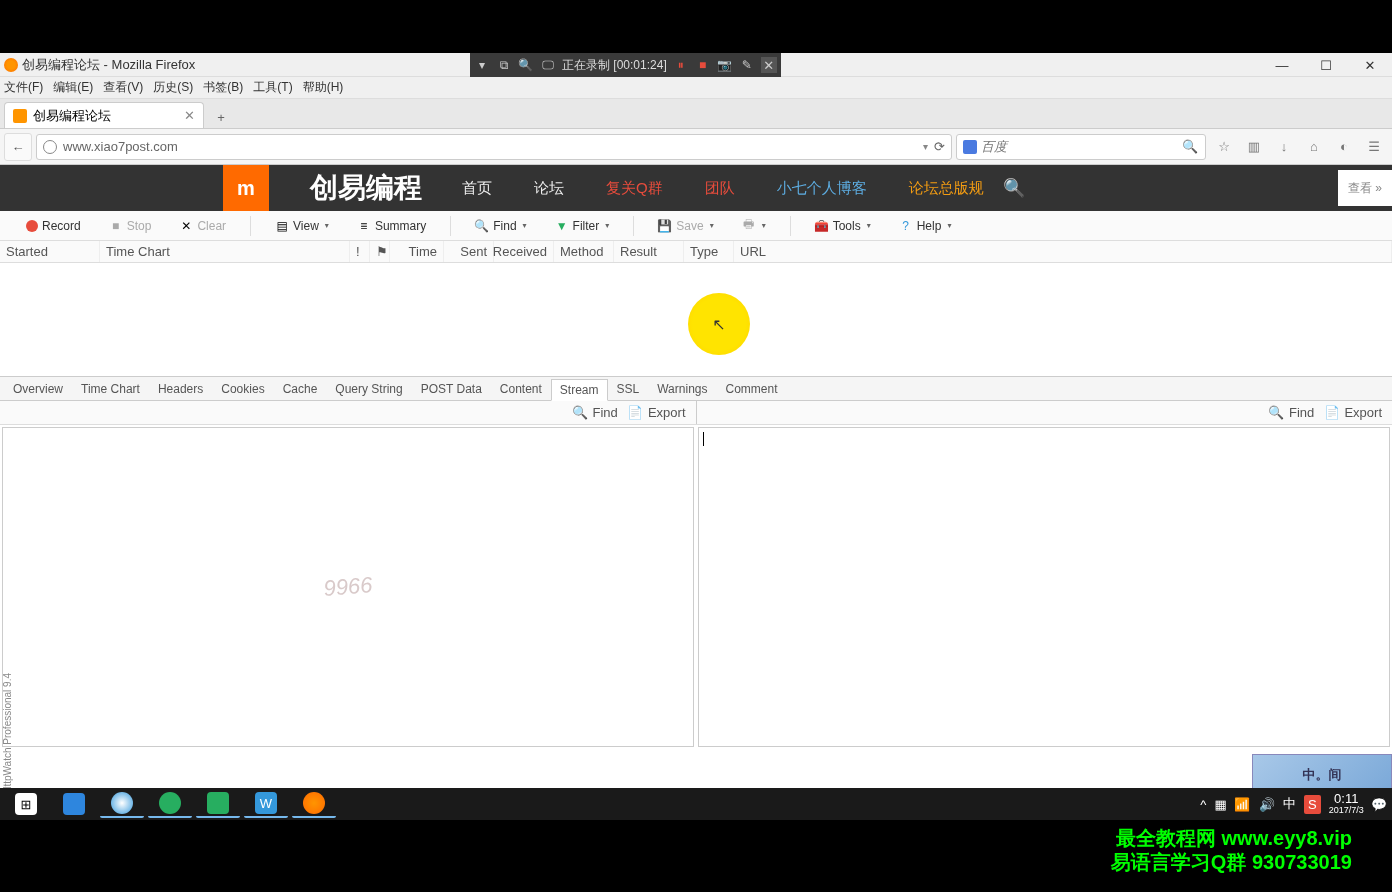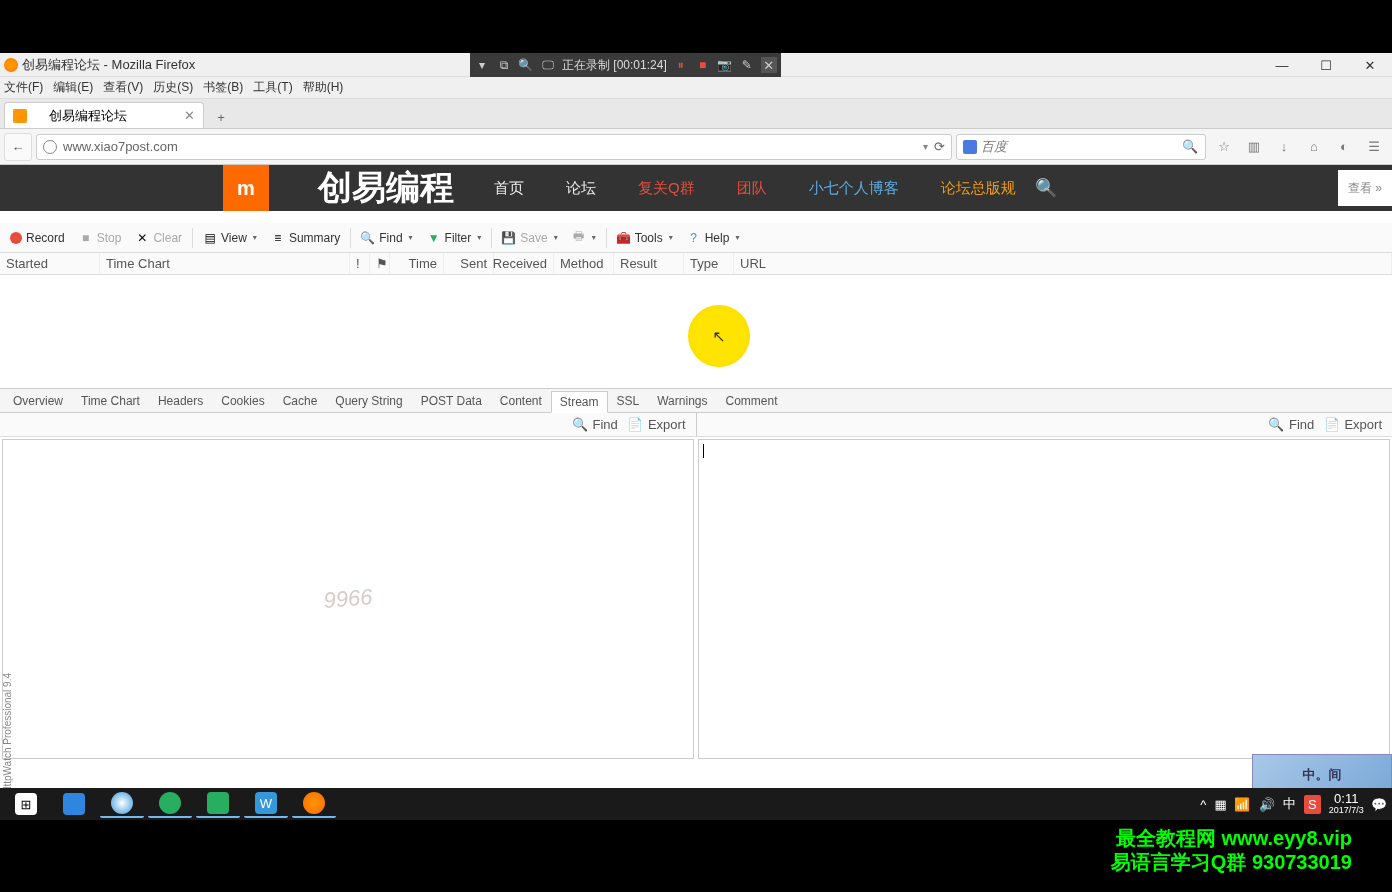--- a/index.html
+++ b/index.html
@@ -21,21 +21,21 @@
 .recorder .rec-label { color: #ddd; font-size: 12px; text-align: right; }
 .recorder .red { color: #e74c3c; }
 .recorder .close-rec { color: #ccc; background: #555; width: 16px; height: 16px; display: flex; align-items: center; justify-content: center; }
 
 
 .menubar { height: 22px; background: #f0f0f0; display: flex; padding: 0 4px; align-items: center; gap: 10px; border-bottom: 1px solid #ddd; }
 .menubar span { color: #333; font-size: 12px; cursor: pointer; }
 
 
 .tabstrip { height: 30px; background: #e8e8e8; display: flex; align-items: flex-end; padding: 0 4px; border-bottom: 1px solid #ccc; }
-.tab { background: #fff; height: 26px; min-width: 200px; display: flex; align-items: center; padding: 0 8px; border: 1px solid #ccc; border-bottom: none; border-radius: 4px 4px 0 0; gap: 22px; }
+.tab { background: #fff; height: 26px; min-width: 200px; display: flex; align-items: center; padding: 0 8px; border: 1px solid #ccc; border-bottom: none; border-radius: 4px 4px 0 0; gap: 6px; }
 .tab .fav { width: 14px; height: 14px; background: #ff9500; border-radius: 2px; }
 .tab .close-tab { margin-left: auto; color: #888; cursor: pointer; }
 .newtab { width: 26px; height: 22px; display: flex; align-items: center; justify-content: center; color: #666; cursor: pointer; margin-left: 4px; }
 
 
 .navbar { height: 36px; background: #f5f5f5; display: flex; align-items: center; padding: 0 4px; gap: 4px; border-bottom: 1px solid #ccc; }
 .nav-btn { width: 28px; height: 28px; display: flex; align-items: center; justify-content: center; color: #555; cursor: pointer; border: 1px solid #ddd; border-radius: 3px; background: #fafafa; }
 .urlbar { flex: 1; height: 26px; border: 1px solid #ccc; border-radius: 3px; background: #fff; display: flex; align-items: center; padding: 0 6px; gap: 6px; }
 .urlbar .globe { width: 14px; height: 14px; border: 1px solid #888; border-radius: 50%; }
 .urlbar .url { flex: 1; color: #666; font-size: 13px; }
@@ -45,32 +45,32 @@
 .searchbox .sico { width: 14px; height: 14px; background: #4a7ae0; border-radius: 2px; }
 .searchbox input { border: none; outline: none; flex: 1; color: #999; font-style: italic; }
 .searchbox .mag { color: #4a7ae0; }
 .tool-icons { display: flex; gap: 2px; }
 .tool-icons > div { width: 28px; height: 28px; display: flex; align-items: center; justify-content: center; color: #777; cursor: pointer; }
 
 
 .siteheader { height: 46px; background: #333; display: flex; align-items: center; position: relative; }
 .siteheader .logo { width: 128px; height: 46px; display: flex; align-items: center; justify-content: center; margin-left: 182px; }
 .siteheader .logo-sq { width: 46px; height: 46px; background: #ff6a00; display: flex; align-items: center; justify-content: center; color: #fff; font-weight: bold; font-size: 20px; }
-.siteheader .sitename { color: #fff; font-size: 34px; font-weight: bold; margin-left: 8px; }
+.siteheader .sitename { color: #fff; font-size: 28px; font-weight: bold; margin-left: 0; }
 .siteheader .nav-links { display: flex; gap: 42px; margin-left: 40px; }
 .siteheader .nav-links a { color: #eee; font-size: 15px; text-decoration: none; }
 .siteheader .nav-links a.red { color: #e74c3c; }
 .siteheader .nav-links a.blue { color: #5dade2; }
 .siteheader .nav-links a.orange { color: #f39c12; }
 .siteheader .search-area { margin-left: auto; display: flex; align-items: center; background: #fff; height: 36px; padding: 0 10px; gap: 8px; }
 .siteheader .mag-ico { color: #fff; font-size: 18px; margin-left: 20px; cursor: pointer; }
 .siteheader .chk { color: #888; font-size: 12px; white-space: nowrap; }
 
 
-.hw-toolbar { height: 30px; background: #fafafa; border-bottom: 1px solid #ddd; display: flex; align-items: center; gap: 2px; padding: 0 4px; position: relative; margin-top: 12px; }
+.hw-toolbar { height: 30px; background: #fafafa; border-bottom: 1px solid #ddd; display: flex; align-items: center; gap: 16px; padding: 0 20px; position: relative; }
 .hw-btn { display: flex; align-items: center; gap: 4px; padding: 3px 6px; cursor: pointer; border-radius: 2px; }
 .hw-btn .ico { width: 14px; height: 14px; display: flex; align-items: center; justify-content: center; font-size: 12px; }
 .hw-btn .lbl { color: #333; font-size: 12px; }
 .hw-btn .disabled { color: #aaa; }
 .hw-btn .dd { font-size: 8px; color: #666; margin-left: 2px; }
 .rec-dot { width: 12px; height: 12px; background: #e74c3c; border-radius: 50%; }
 .hw-sep { width: 1px; height: 20px; background: #ddd; margin: 0 2px; }
 
 
 .cols { height: 22px; background: #fafafa; border-bottom: 1px solid #ddd; display: flex; align-items: center; font-size: 12px; color: #555; }

